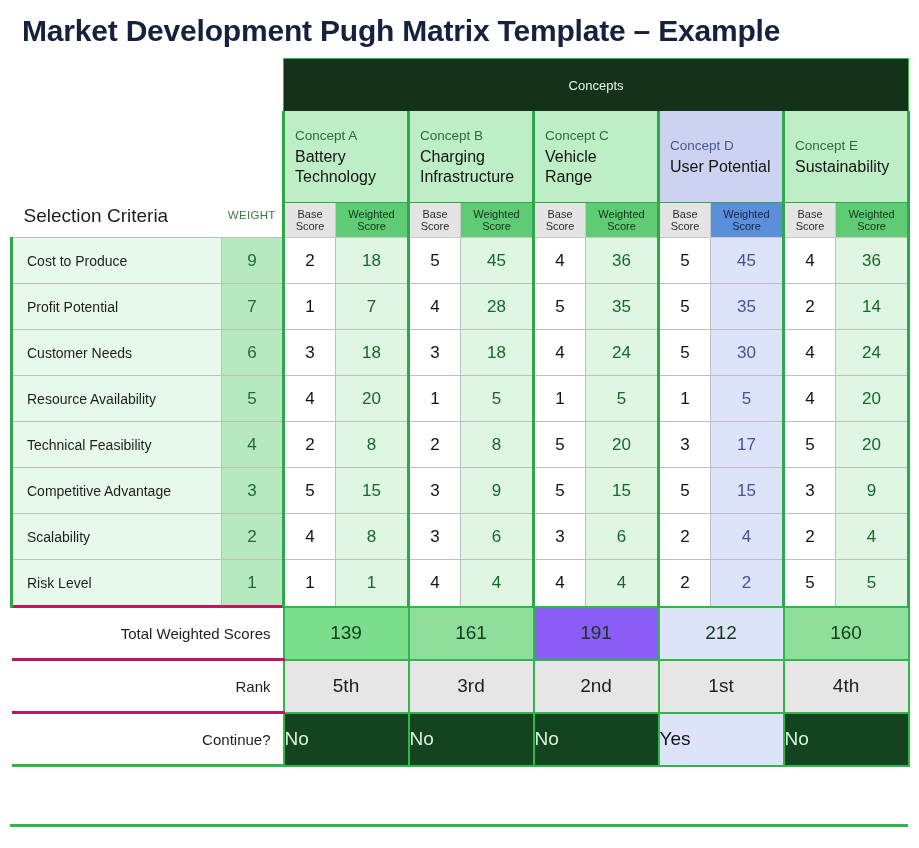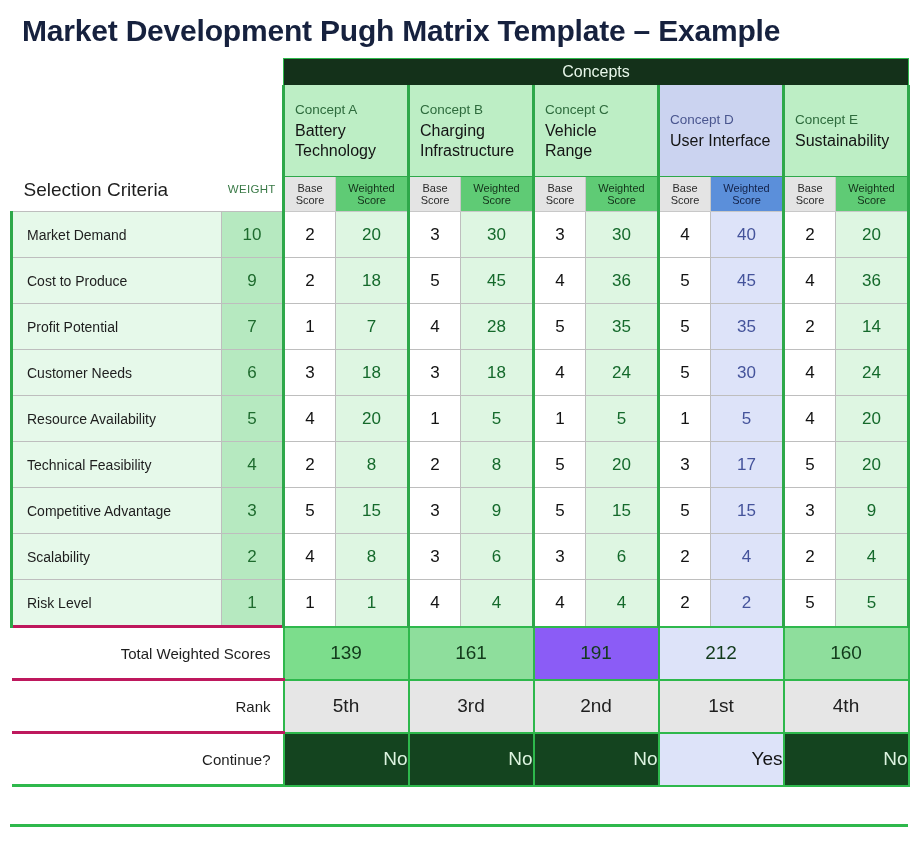--- a/index.html
+++ b/index.html
@@ -53,23 +53,23 @@
   
   .col-crit  { width: 210px; }
   .col-wt    { width: 62px; }
   .col-base  { width: 52px; }
   .col-wtd   { width: 73px; }
 
   
   .concepts-banner {
     background: #14311A;
     color: #E8F7EA;
-    font-size: 16px;
-    text-align: center;
-    height: 26px;
+    font-size: 13px;
+    text-align: center;
+    height: 52px;
     border: 1px solid #2EB84C;
     border-bottom: none;
   }
 
   
   .concept-head {
     height: 78px;
     padding: 7px 10px 6px 10px !important;
     vertical-align: top;
     background: #BDEEC5;
@@ -199,21 +199,21 @@
   .total-cell.mid   { background: #8EDE9C; }
 
   .rank-cell {
     text-align: center;
     font-size: 19px;
     color: #1E1E1E;
     background: #E6E6E6;
     border: 2px solid #2EB84C;
   }
   .cont-cell {
-    text-align: right;
+    text-align: left;
     font-size: 19px;
     color: #DCF3DF;
     background: #14441F;
     border: 2px solid #2EB84C;
   }
   .cont-cell.yes {
     background: #DDE3F9;
     color: #141414;
   }
 
@@ -263,21 +263,21 @@
           <td colspan="2" class="concept-head">
             <div class="concept-label">Concept B</div>
             <div class="concept-name">Charging Infrastructure</div>
           </td>
           <td colspan="2" class="concept-head">
             <div class="concept-label">Concept C</div>
             <div class="concept-name">Vehicle Range</div>
           </td>
           <td colspan="2" class="concept-head blue">
             <div class="concept-label">Concept D</div>
-            <div class="concept-name">User Interface</div>
+            <div class="concept-name">User Potential</div>
           </td>
           <td colspan="2" class="concept-head">
             <div class="concept-label">Concept E</div>
             <div class="concept-name">Sustainability</div>
           </td>
         </tr>
         <tr>
           <td class="sel-crit-cell"><span class="sel-crit-text">Selection Criteria</span></td>
           <td class="weight-head"><span class="weight-head-text">WEIGHT</span></td>
           <td class="sub-head base grp-left">Base<br>Score</td>
@@ -285,34 +285,20 @@
           <td class="sub-head base grp-left">Base<br>Score</td>
           <td class="sub-head wtd grp-right">Weighted<br>Score</td>
           <td class="sub-head base grp-left">Base<br>Score</td>
           <td class="sub-head wtd grp-right">Weighted<br>Score</td>
           <td class="sub-head base grp-left">Base<br>Score</td>
           <td class="sub-head wtd-blue grp-right">Weighted<br>Score</td>
           <td class="sub-head base grp-left">Base<br>Score</td>
           <td class="sub-head wtd grp-right">Weighted<br>Score</td>
         </tr>
         <tr>
-          <td class="crit-cell">Market Demand</td>
-          <td class="wt-cell">10</td>
-          <td class="base-cell grp-left">2</td>
-          <td class="wtd-cell grp-right">20</td>
-          <td class="base-cell grp-left">3</td>
-          <td class="wtd-cell grp-right">30</td>
-          <td class="base-cell grp-left">3</td>
-          <td class="wtd-cell grp-right">30</td>
-          <td class="base-cell grp-left">4</td>
-          <td class="wtd-cell blue grp-right">40</td>
-          <td class="base-cell grp-left">2</td>
-          <td class="wtd-cell grp-right">20</td>
-        </tr>
-        <tr>
           <td class="crit-cell">Cost to Produce</td>
           <td class="wt-cell">9</td>
           <td class="base-cell grp-left">2</td>
           <td class="wtd-cell grp-right">18</td>
           <td class="base-cell grp-left">5</td>
           <td class="wtd-cell grp-right">45</td>
           <td class="base-cell grp-left">4</td>
           <td class="wtd-cell grp-right">36</td>
           <td class="base-cell grp-left">5</td>
           <td class="wtd-cell blue grp-right">45</td>

